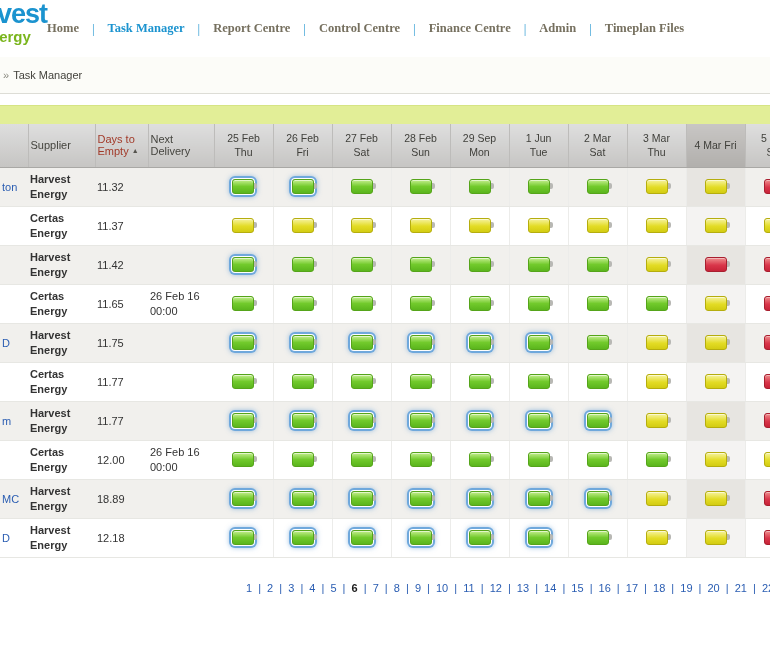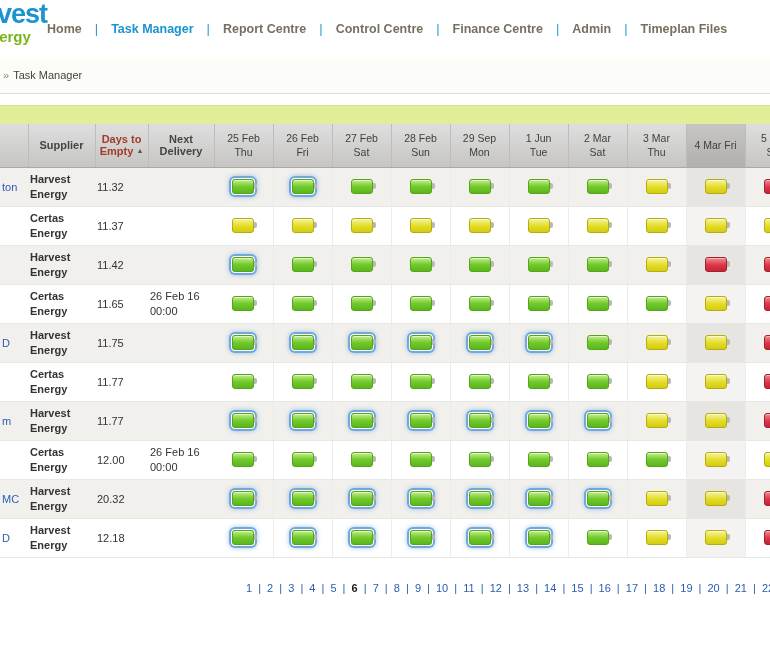--- a/index.html
+++ b/index.html
@@ -27,21 +27,21 @@
   }
   .crumb-sep{color:#8a8a80;margin-right:4px;}
   .crumb-current{color:#44433d;}
   .spacer{height:11px;background:#fff;}
   .greenstrip{height:18px;background:#e2ee97;border-top:1px solid #d6e484;}
   
   table.grid{border-collapse:collapse;table-layout:fixed;width:804px;}
   .grid th{
     height:43px;background:linear-gradient(#dedede,#c6c5c3);
     font-size:11px;color:#45453f;border-right:1px solid #bdbcba;border-bottom:1px solid #a9a8a5;
-    vertical-align:middle;padding:0 2px;box-sizing:border-box;font-weight:bold;text-align:center;
+    vertical-align:middle;padding:0 2px;box-sizing:border-box;font-weight:normal;text-align:left;
   }
   .grid th.datehead{font-weight:normal;text-align:center;color:#3f3f3a;font-size:10.5px;line-height:1.35;}
   .grid th.sel-th{background:linear-gradient(#c8c6c4,#b1afac);margin-left:16px;}
   .grid th .days-label{color:#a23b2a;}
   .grid th .arrow{color:#55544e;font-size:7px;vertical-align:2px;}
   .grid td{
     height:39px;border-bottom:1px solid #e7e7e3;font-size:11px;color:#333;
     vertical-align:middle;padding:0 2px;box-sizing:border-box;
   }
   tr.odd{background:#f1f0ed;}
@@ -85,21 +85,21 @@
   .pagination .psep{color:#2a5db2;padding:0 1px;}
 </style>
 </head>
 <body>
 
 <div class="topnav">
   <div class="logo">
     <div class="logo-top">Harvest</div>
     <div class="logo-bottom">Energy</div>
   </div>
-  <div id="nav-items" style="display:flex;align-items:flex-end;">
+  <div id="nav-items" style="display:flex;align-items:flex-start;font-family:Liberation Serif, serif;">
       <span class="nav-item">Home</span>
       <span class="nav-sep">|</span>
       <span class="nav-item active">Task Manager</span>
       <span class="nav-sep">|</span>
       <span class="nav-item">Report Centre</span>
       <span class="nav-sep">|</span>
       <span class="nav-item">Control Centre</span>
       <span class="nav-sep">|</span>
       <span class="nav-item">Finance Centre</span>
       <span class="nav-sep">|</span>
@@ -309,21 +309,21 @@
         <td class="datecell"><span class="batt green"></span></td>
         <td class="datecell"><span class="batt green"></span></td>
         <td class="datecell"><span class="batt green"></span></td>
         <td class="datecell"><span class="batt green"></span></td>
         <td class="datecell selcol"><span class="batt yellow"></span></td>
         <td class="datecell"><span class="batt yellow"></span></td>
       </tr>
       <tr class="odd">
         <td class="site-cell"><a>MC</a></td>
         <td class="supplier-cell">Harvest Energy</td>
-        <td class="days-cell">20.32</td>
+        <td class="days-cell">18.89</td>
         <td class="next-cell"></td>
         <td class="datecell"><span class="batt green sel"></span></td>
         <td class="datecell"><span class="batt green sel"></span></td>
         <td class="datecell"><span class="batt green sel"></span></td>
         <td class="datecell"><span class="batt green sel"></span></td>
         <td class="datecell"><span class="batt green sel"></span></td>
         <td class="datecell"><span class="batt green sel"></span></td>
         <td class="datecell"><span class="batt green sel"></span></td>
         <td class="datecell"><span class="batt yellow"></span></td>
         <td class="datecell selcol"><span class="batt yellow"></span></td>

